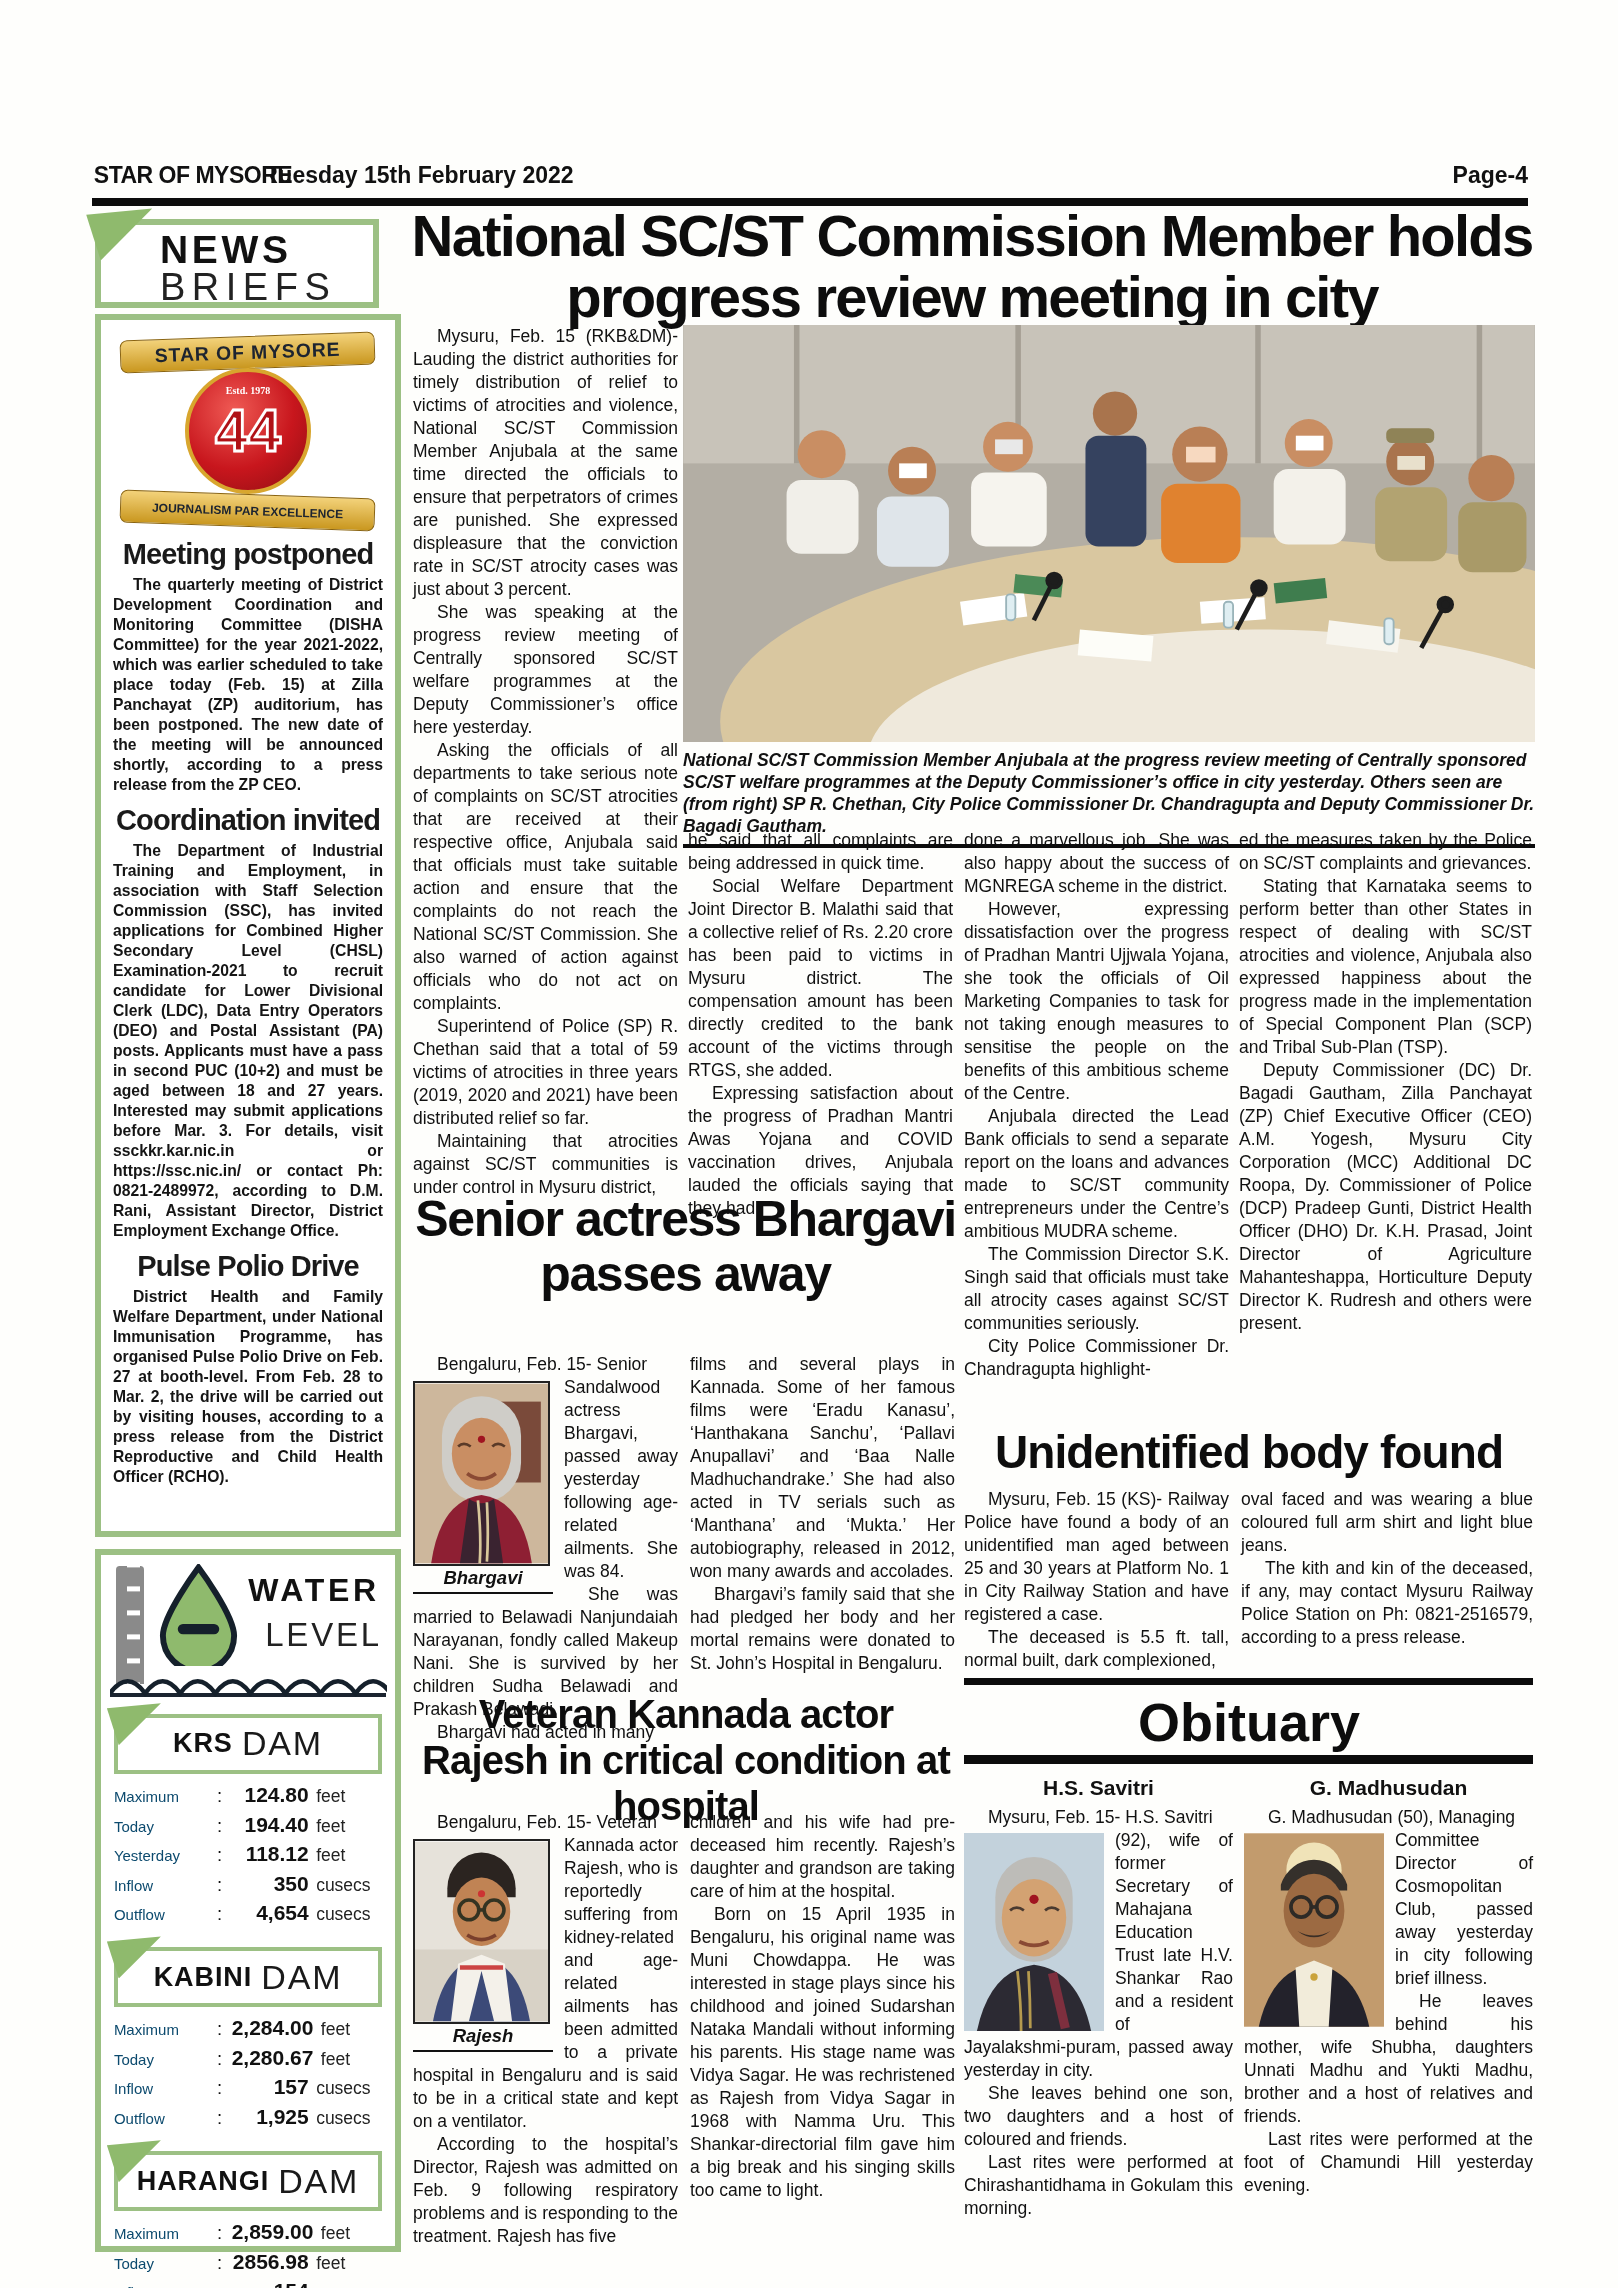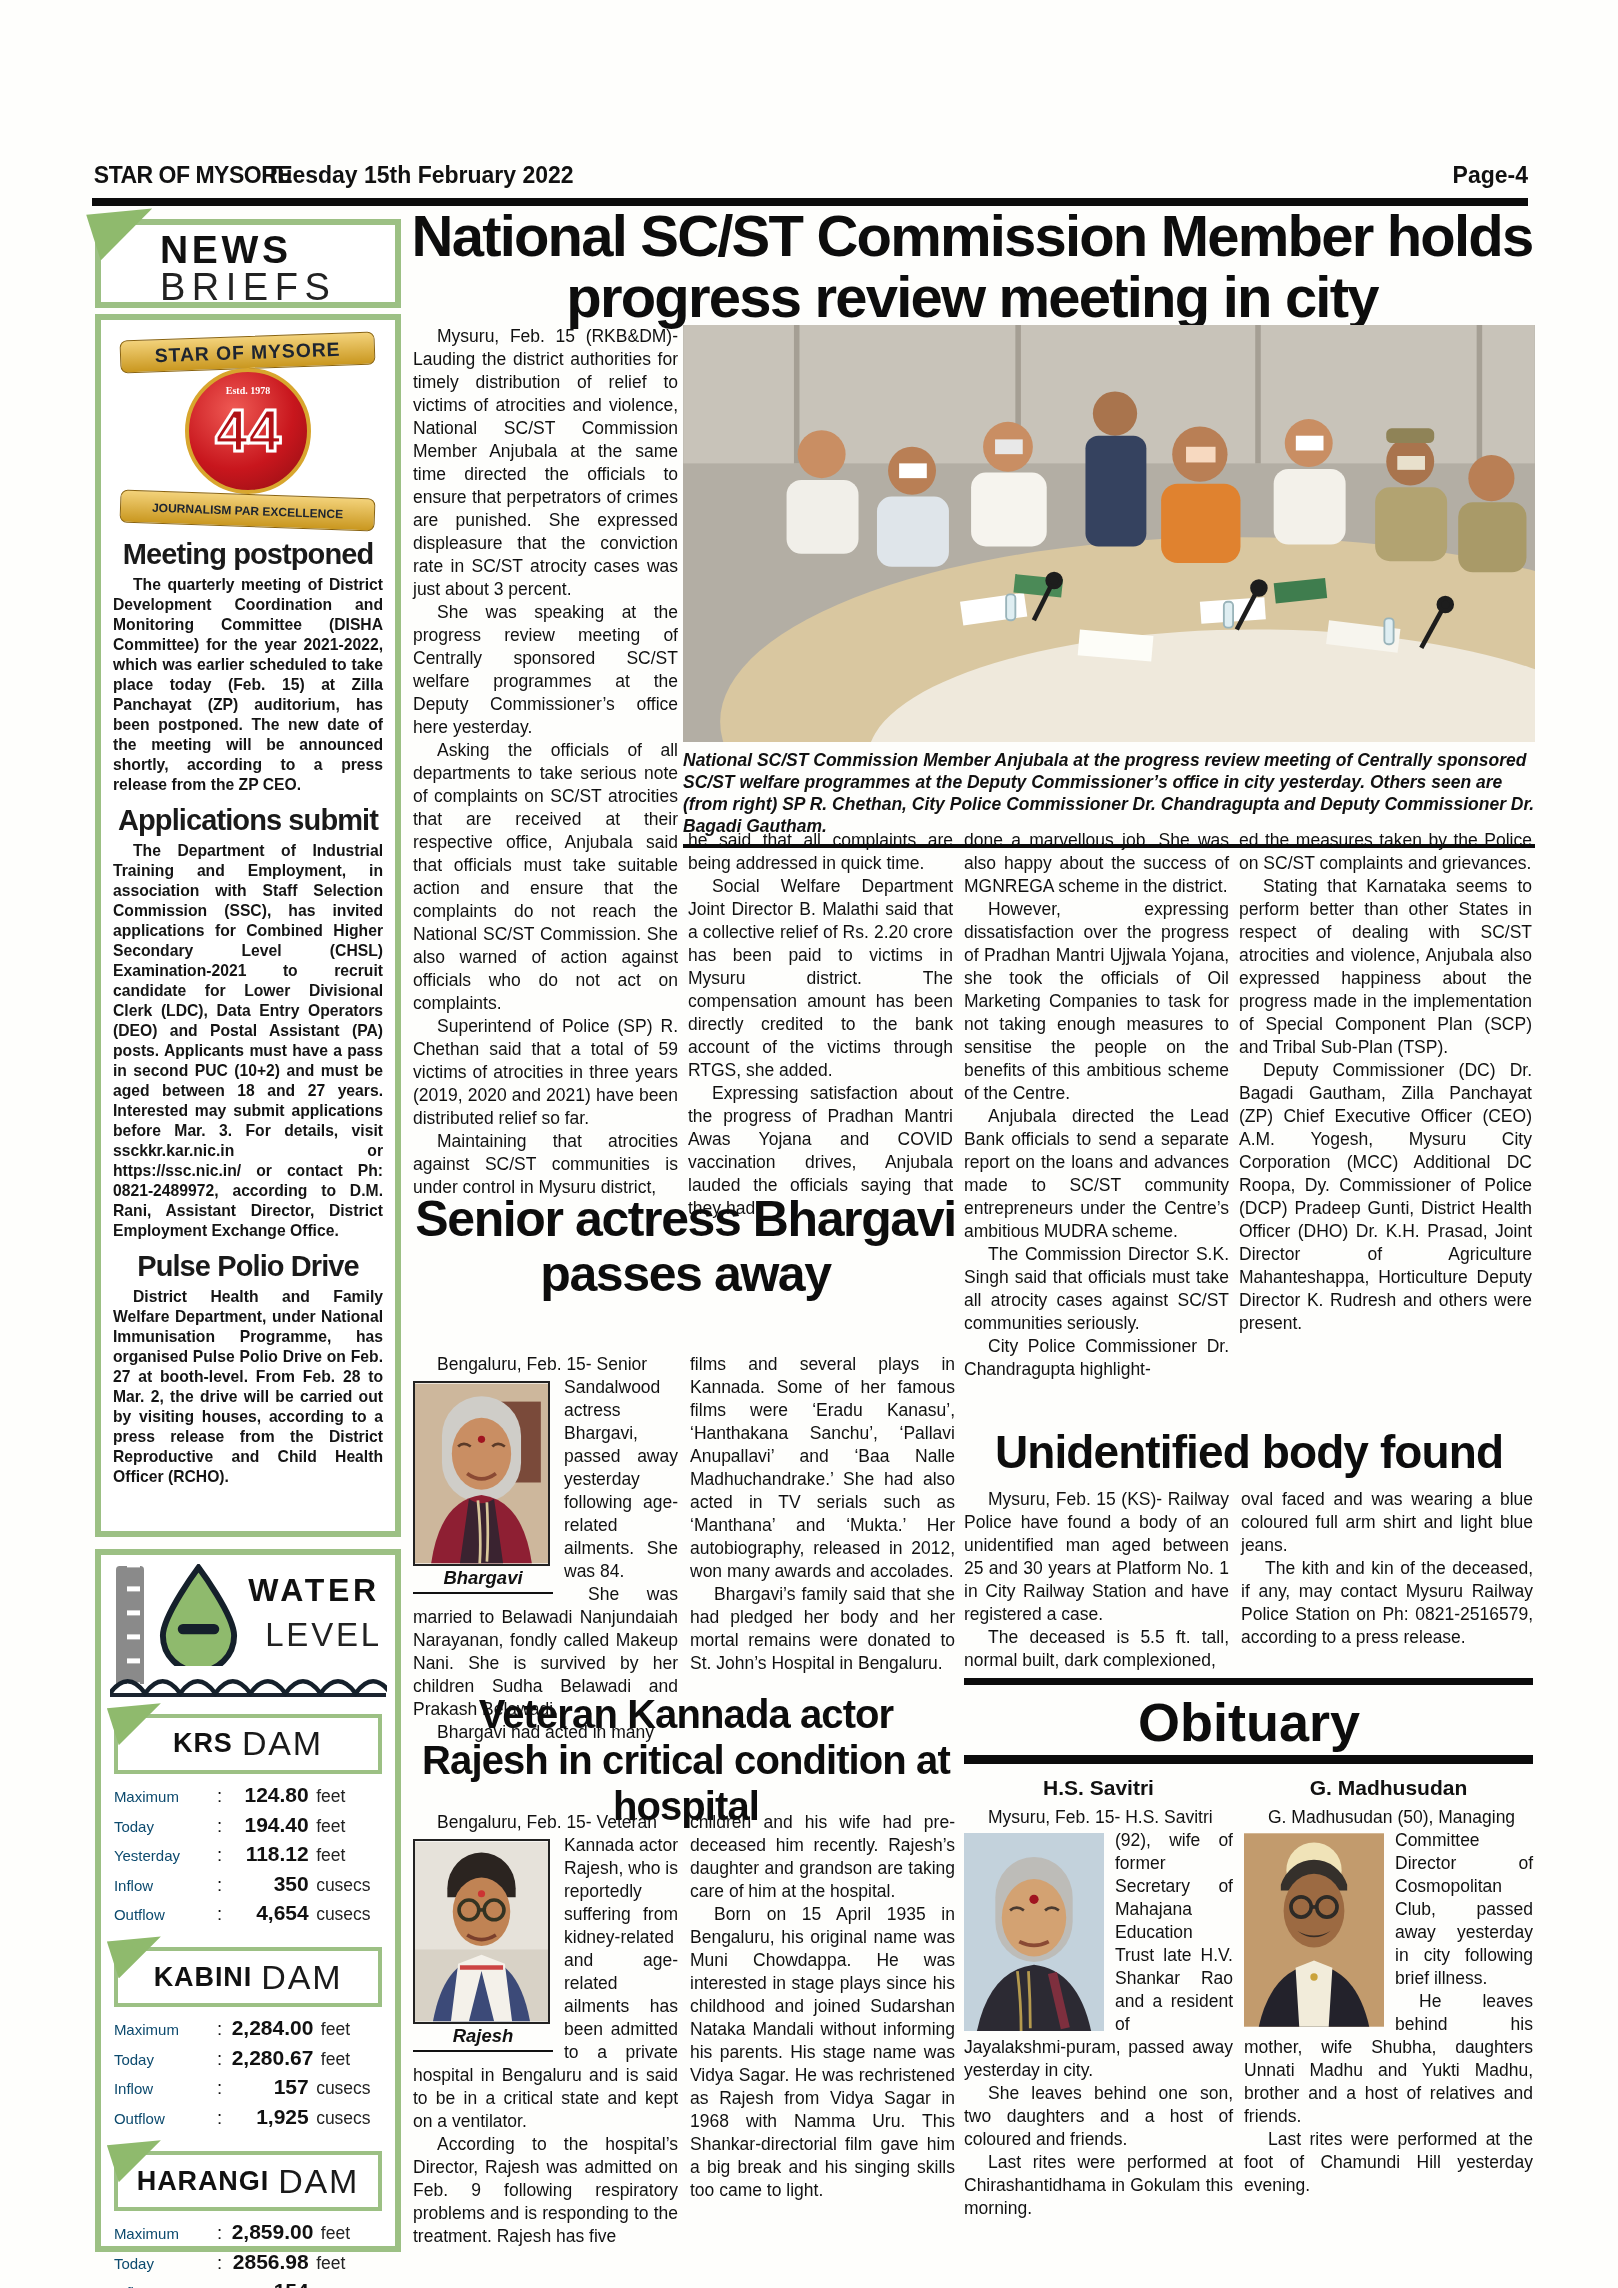--- a/index.html
+++ b/index.html
@@ -9,21 +9,21 @@
   .masthead{position:absolute;left:92px;top:162px;width:1436px;height:37px;}
   .masthead .paper{position:absolute;left:1.8px;top:0;font-size:23px;font-weight:bold;letter-spacing:-0.5px;}
   .masthead .date{position:absolute;left:174px;top:0;font-size:23px;font-weight:bold;}
   .masthead .pageno{position:absolute;right:0;top:0;font-size:23px;font-weight:bold;}
   .head-rule{position:absolute;left:92px;top:198px;width:1436px;height:8.3px;background:#0c0c0c;}
   
   .gbox{position:absolute;border:6.5px solid #9cc084;background:#fff;box-sizing:border-box;}
   .corner{position:absolute;width:54px;height:42px;background:#8fba6d;
           clip-path:polygon(0 12%,100% 0,22% 100%);z-index:3;}
   
-  .nb-title{left:95px;top:219px;width:306px;height:89px;padding:5.5px 0 0 59px;}
+  .nb-title{left:95px;top:219px;width:284px;height:89px;padding:5.5px 0 0 59px;}
   .nb-title .t1{font-size:39px;font-weight:bold;letter-spacing:3.7px;line-height:37px;}
   .nb-title .t2{font-size:38px;font-weight:400;letter-spacing:6.5px;line-height:39px;color:#222;}
   .nb-box{left:95px;top:314px;width:306px;height:1223px;padding:9.2px 12px;}
   .brief-h{font-size:29px;font-weight:700;text-align:center;letter-spacing:-0.9px;margin:9.2px 0 3.7px 0;color:#1a1a1a;}
   .brief-b{font-size:15.7px;line-height:20px;font-weight:bold;text-align:justify;text-indent:20px;color:#151515;}
   
   .crest{position:relative;width:100%;height:198px;margin-top:1.8px;}
   .ribbon{position:absolute;left:7.4px;right:7.4px;height:31px;background:linear-gradient(#f3d27a,#c9971f);
           border:1.8px solid #8a6410;border-radius:7.4px;display:flex;align-items:center;justify-content:center;
           font-weight:bold;color:#1d2430;}
@@ -101,21 +101,21 @@
         <div class="n44">44</div>
       </div>
       <div class="ribbon bot">JOURNALISM PAR EXCELLENCE</div>
     </div>
 
     <div>
       <div class="brief-h">Meeting postponed</div>
       <div class="brief-b">The quarterly meeting of District Development Coordination and Monitoring Committee (DISHA Committee) for the year 2021-2022, which was earlier scheduled to take place today (Feb. 15) at Zilla Panchayat (ZP) auditorium, has been postponed. The new date of the meeting will be announced shortly, according to a press release from the ZP CEO.</div>
     </div>
     <div>
-      <div class="brief-h">Applications submit</div>
+      <div class="brief-h">Coordination invited</div>
       <div class="brief-b">The Department of Industrial Training and Employment, in association with Staff Selection Commission (SSC), has invited applications for Combined Higher Secondary Level (CHSL) Examination-2021 to recruit candidate for Lower Divisional Clerk (LDC), Data Entry Operators (DEO) and Postal Assistant (PA) posts. Applicants must have a pass in second PUC (10+2) and must be aged between 18 and 27 years. Interested may submit applications before Mar. 3. For details, visit ssckkr.kar.nic.in or https://ssc.nic.in/ or contact Ph: 0821-2489972, according to D.M. Rani, Assistant Director, District Employment Exchange Office.</div>
     </div>
     <div>
       <div class="brief-h">Pulse Polio Drive</div>
       <div class="brief-b">District Health and Family Welfare Department, under National Immunisation Programme, has organised Pulse Polio Drive on Feb. 27 at booth-level. From Feb. 28 to Mar. 2, the drive will be carried out by visiting houses, according to a press release from the District Reproductive and Child Health Officer (RCHO).</div>
     </div>
   </div>
 
   <div class="gbox wl-box">
     <div class="wl-graphic">

